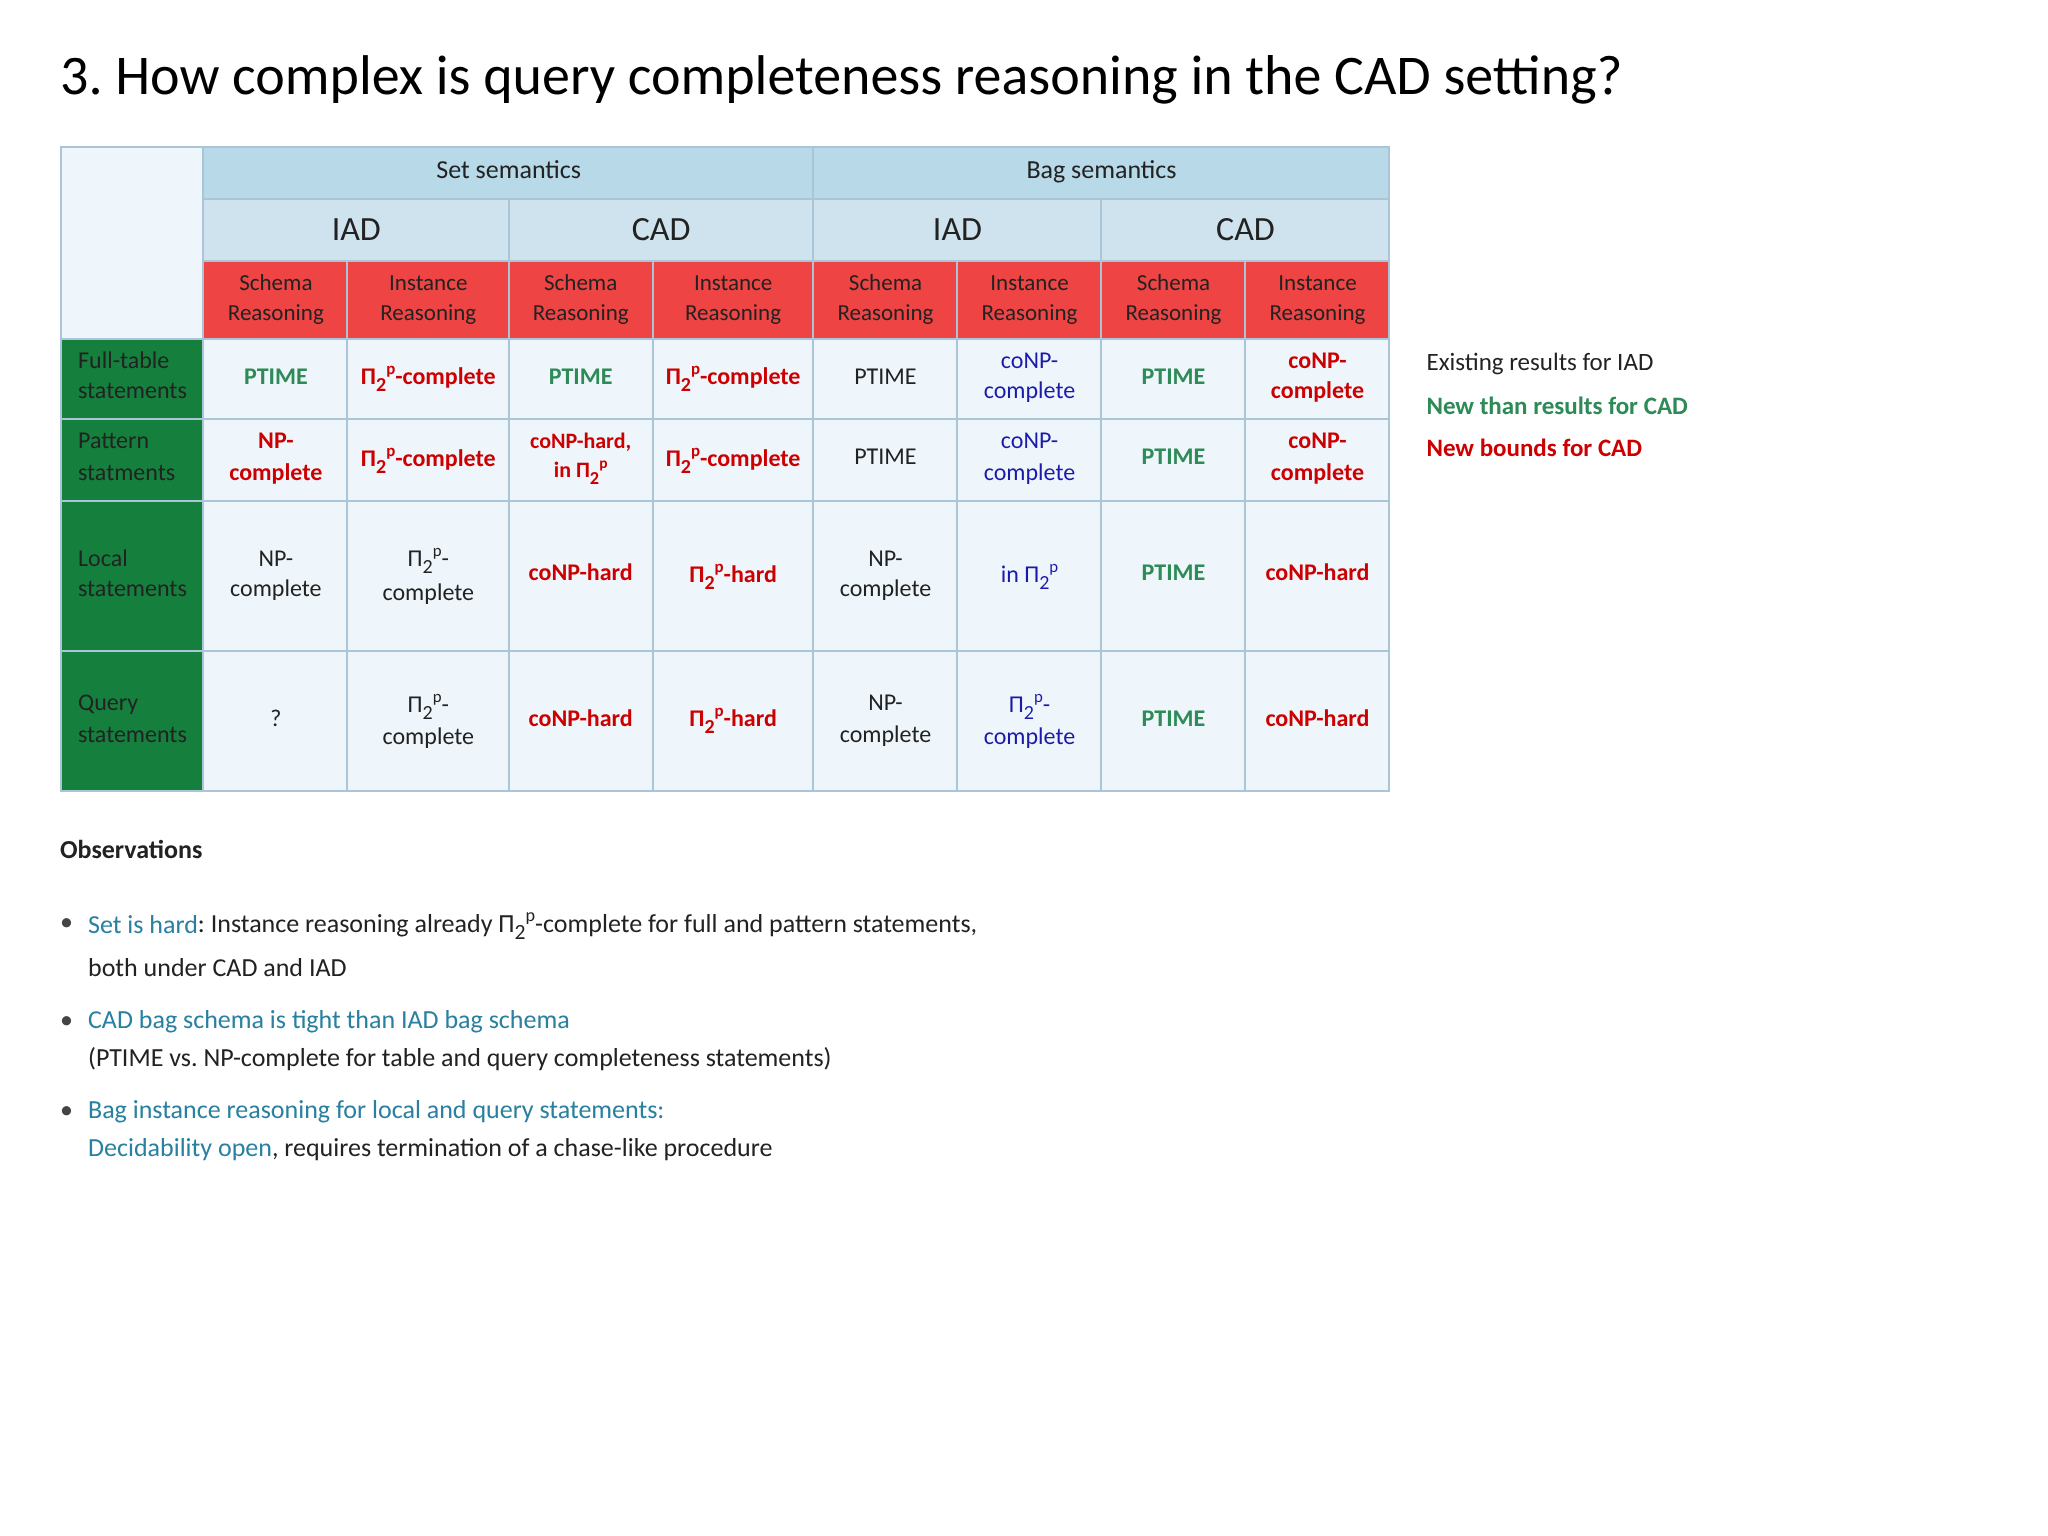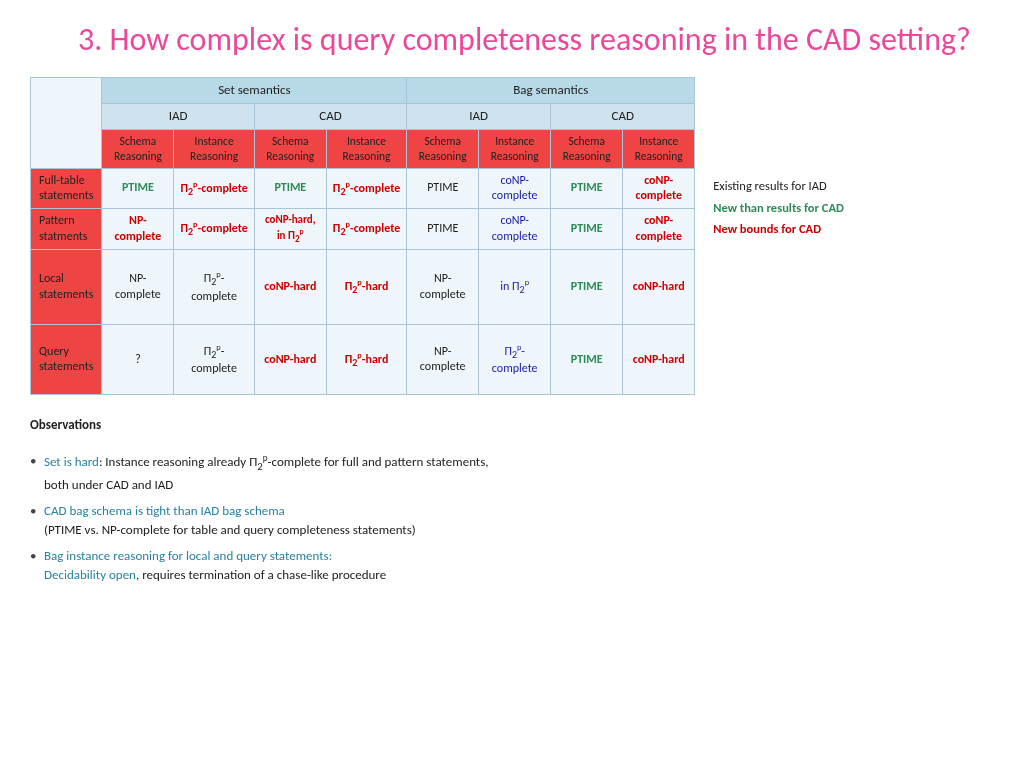--- a/index.html
+++ b/index.html
@@ -7,25 +7,24 @@
       background: white;
       font-family: 'Calibri', 'Segoe UI', Arial, sans-serif;
       font-size: 14px;
       color: #222;
       padding: 20px 30px;
       width: 1024px;
       min-height: 768px;
     }
 
     h1 {
-      font-size: 32px;
+      font-size: 28px;
       font-weight: normal;
       margin-bottom: 18px;
-      color: #ec4899;
-      margin-left: 48px;
+      color: #000000;
     }
 
     .main-layout {
       display: flex;
       align-items: flex-start;
       gap: 18px;
     }
 
     .table-container {
       flex: 0 0 auto;
@@ -44,30 +43,30 @@
       line-height: 1.3;
     }
 
     .header-row-top td {
       background-color: #b8d9e8;
       font-size: 13px;
     }
 
     .header-row-mid td {
       background-color: #cfe3ef;
-      font-size: 13px;
+      font-size: 17px;
     }
 
     .header-row-sub td {
       background-color: #ef4444;
       font-size: 11.5px;
     }
 
     .row-label {
-      background-color: #ef4444;
+      background-color: #15803d;
       font-size: 12px;
       text-align: left;
       padding: 4px 8px;
       vertical-align: middle;
     }
 
     .data-cell {
       background-color: #eef6fb;
       min-width: 72px;
       min-height: 32px;

